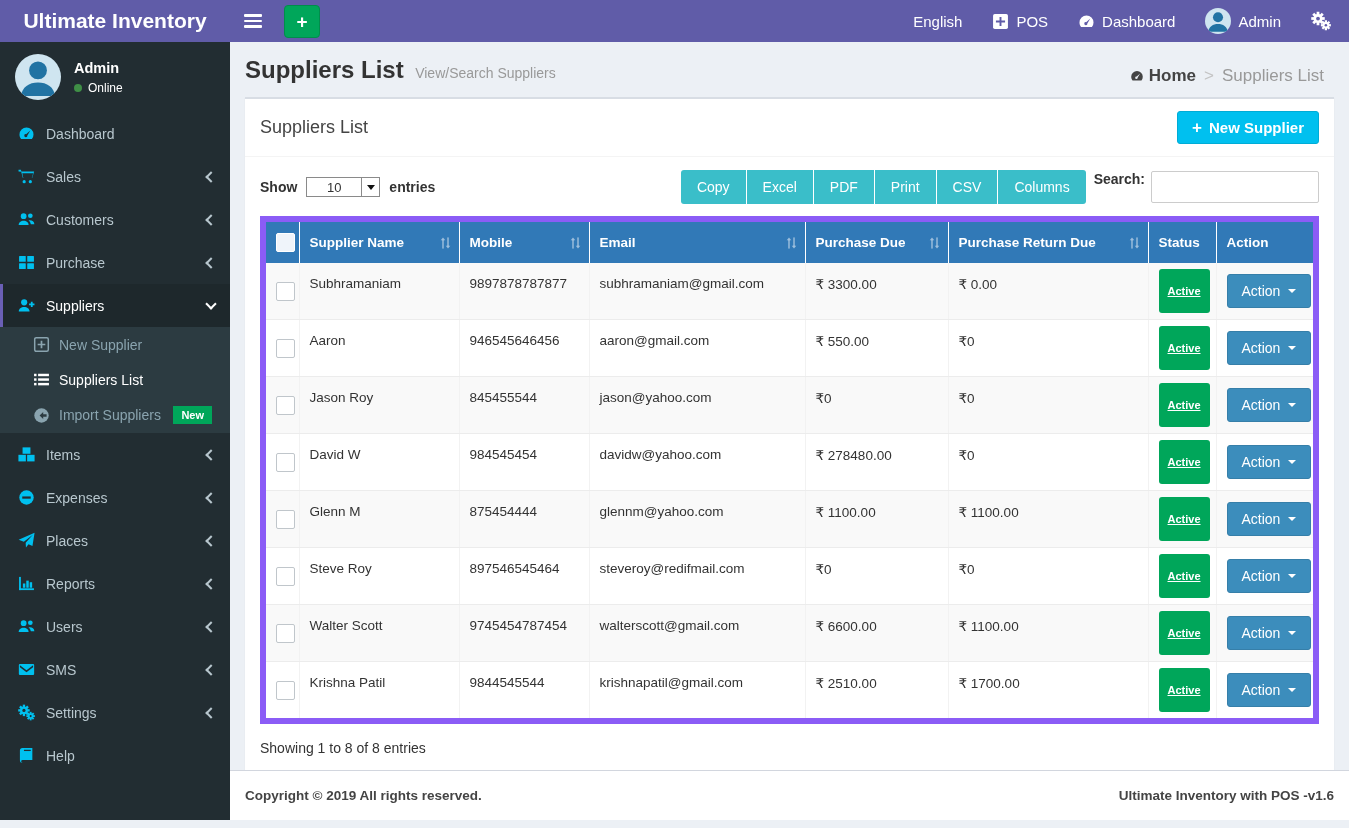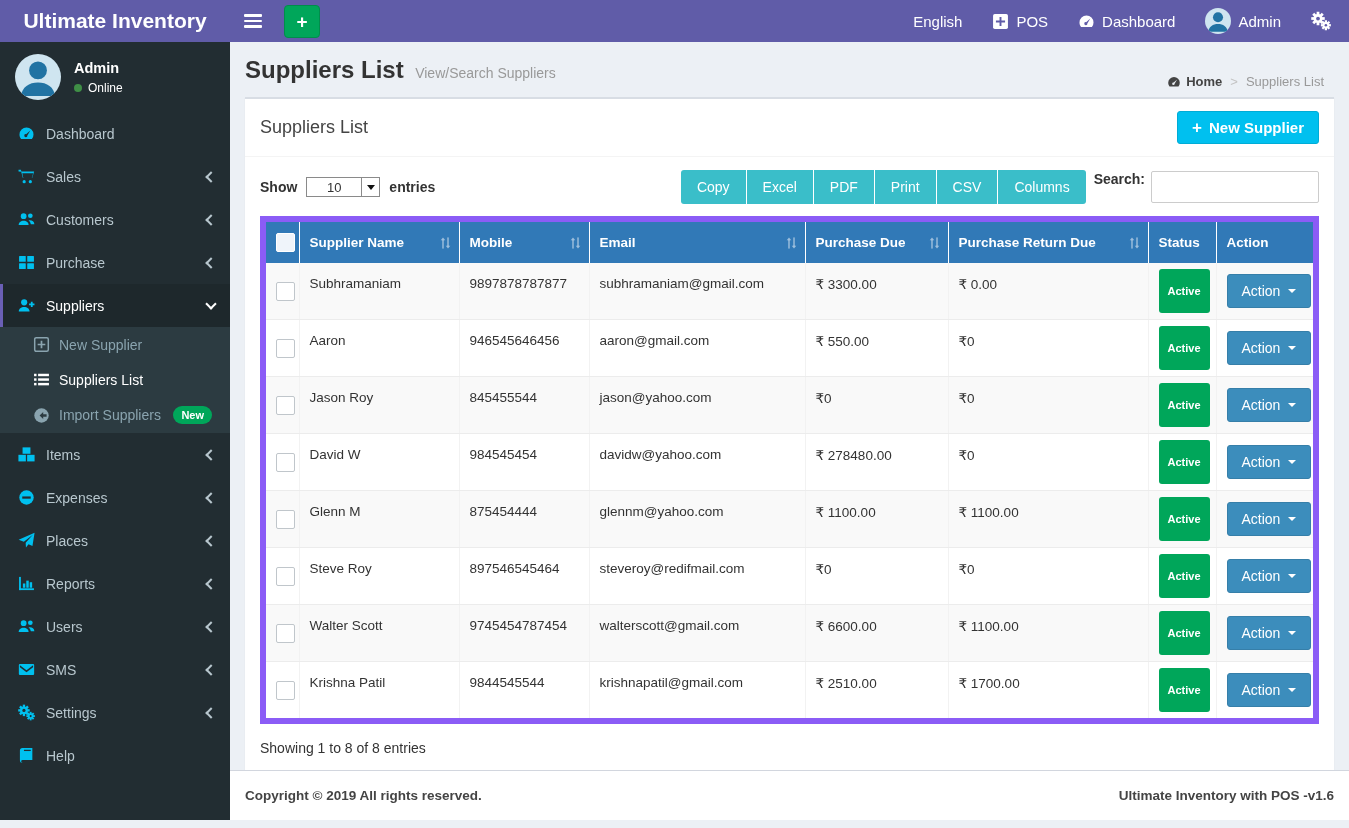--- a/index.html
+++ b/index.html
@@ -52,27 +52,27 @@
   .submenu .hole { fill: #2c3b41; }
   .breadcrumb .hole { fill: #ecf0f5; }
   .chev { width: 8px; height: 8px; margin-left: auto; border-style: solid; border-color: currentColor; }
   .chev.left { border-width: 0 0 2px 2px; transform: rotate(45deg); }
   .chev.down { border-width: 0 0 2px 2px; transform: rotate(-45deg); margin-top: -3px; }
   .submenu { list-style: none; background: #2c3b41; }
   .sitem { display: flex; align-items: center; gap: 9px; padding: 9px 10px 9px 33px;
     font-size: 14px; color: #8aa4af; cursor: pointer; }
   .sitem.active { color: #fff; }
   .badge-new { margin-left: auto; margin-right: 8px; background: #00a65a; color: #fff;
-    font-size: 11px; font-weight: bold; padding: 3px 8px; border-radius: 9px; }
+    font-size: 11px; font-weight: bold; padding: 3px 8px; border-radius: 0; }
   
   .content-header { padding: 14px 15px 6px; position: relative; }
   .page-title { display: inline; font-size: 24px; font-weight: 600; color: #333; }
   .page-subtitle { font-size: 14px; color: #999; margin-left: 7px; }
-  .breadcrumb { position: absolute; right: 25px; top: 32px; display: flex; align-items: center;
-    gap: 8px; font-size: 13px; color: #999; }
+  .breadcrumb { position: absolute; right: 25px; top: 24px; display: flex; align-items: center;
+    gap: 8px; font-size: 17px; color: #999; }
   .breadcrumb .home { display: flex; align-items: center; gap: 5px; color: #444; font-weight: 600; cursor: pointer; }
   .breadcrumb .home .ic { width: 14px; height: 14px; color: #444; }
   .bc-sep { color: #c3c3c3; }
   
   .box { background: #fff; margin: 7px 15px 0; border-top: 2px solid #d8dde4;
     box-shadow: 0 1px 1px rgba(0,0,0,.08); padding-bottom: 16px; }
   .box-header { display: flex; align-items: center; justify-content: space-between;
     padding: 12px 15px; border-bottom: 1px solid #f4f4f4; }
   .box-title { font-size: 18px; font-weight: 400; color: #444; }
   .btn-new { background: #00c0ef; border: 1px solid #00acd6; color: #fff; font-size: 15px;
@@ -113,21 +113,21 @@
   tbody td:last-child { border-right: none; }
   tbody tr:nth-child(odd) { background: #f9f9f9; }
   tbody tr:nth-child(even) { background: #fff; }
   td.c-mid { vertical-align: middle; padding-top: 6px; padding-bottom: 6px; }
   .cb { width: 19px; height: 19px; border: 1px solid #c0c6cb; border-radius: 2px;
     background: #fff; cursor: pointer; }
   .cb-head { border: 1px solid #fff; background: rgba(255,255,255,.92); }
   th.col-cb, td.col-cb { text-align: center; }
   th.col-cb .cb, td.col-cb .cb { margin: 0 auto; }
   .badge-active { display: inline-block; background: #00a65a; color: #fff; font-size: 11px;
-    font-weight: bold; padding: 16px 9px; border-radius: 3px; }
+    font-weight: bold; padding: 16px 9px; border-radius: 3px; text-decoration: underline; }
   .btn-action { background: #3c8dbc; border: 1px solid #367fa9; color: #fff; font-size: 14px;
     padding: 8px 14px; border-radius: 3px; cursor: pointer; font-family: inherit;
     display: inline-flex; align-items: center; gap: 8px; }
   .caret { width: 0; height: 0; border-left: 4px solid transparent;
     border-right: 4px solid transparent; border-top: 4px solid #fff; }
   
   .summary { padding: 16px 15px 4px; font-size: 14px; color: #333; }
   .pager { display: flex; justify-content: flex-end; padding: 14px 15px 0; }
   .page-btn { border: 1px solid #ddd; background: #5eead4; color: #4c4c4c; font-size: 14px;
     padding: 9px 16px; margin-left: -1px; cursor: pointer; font-family: inherit; }

